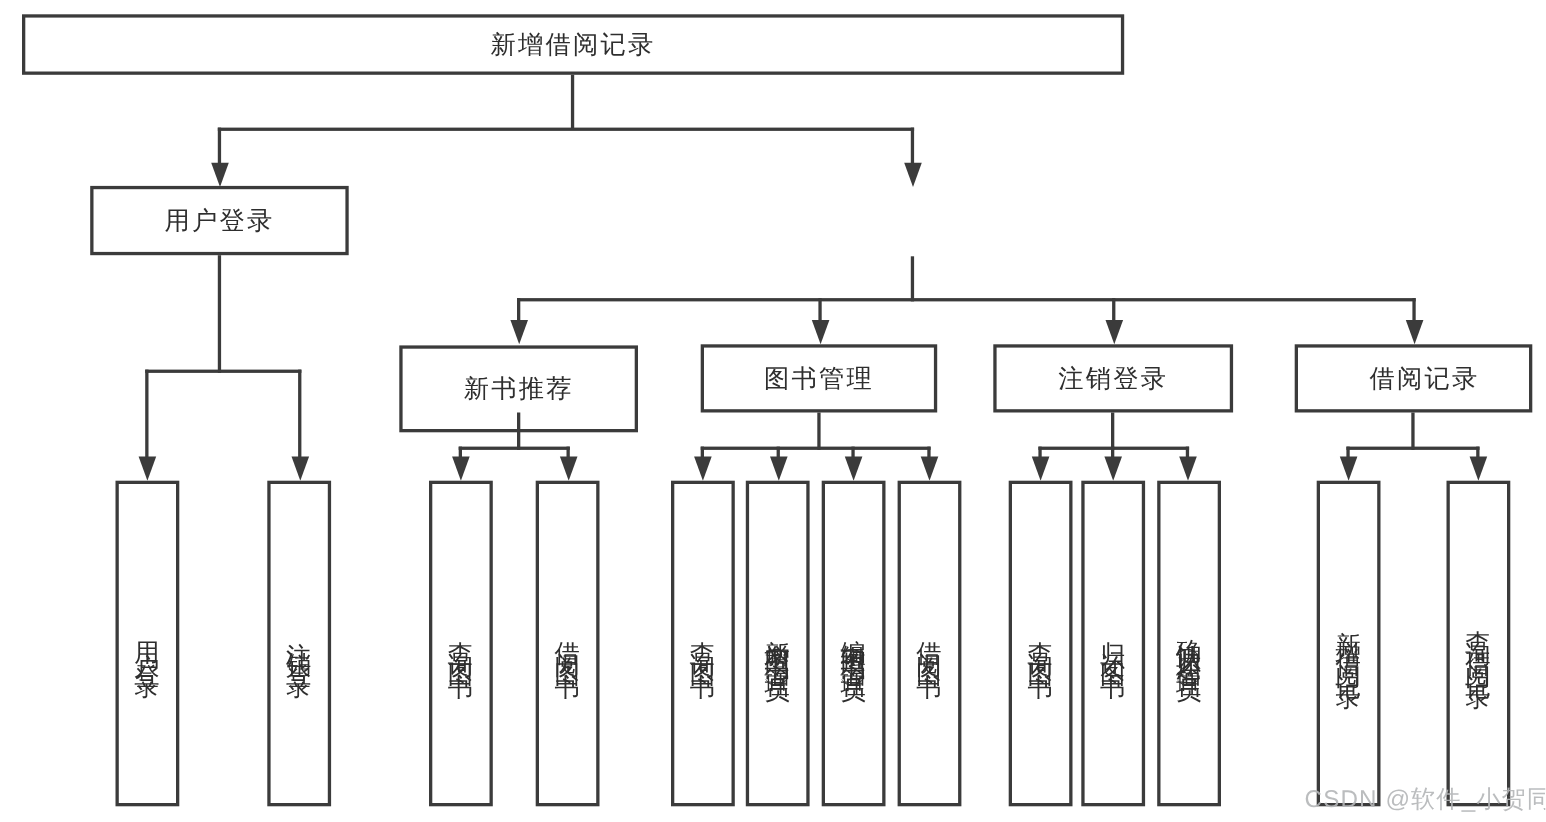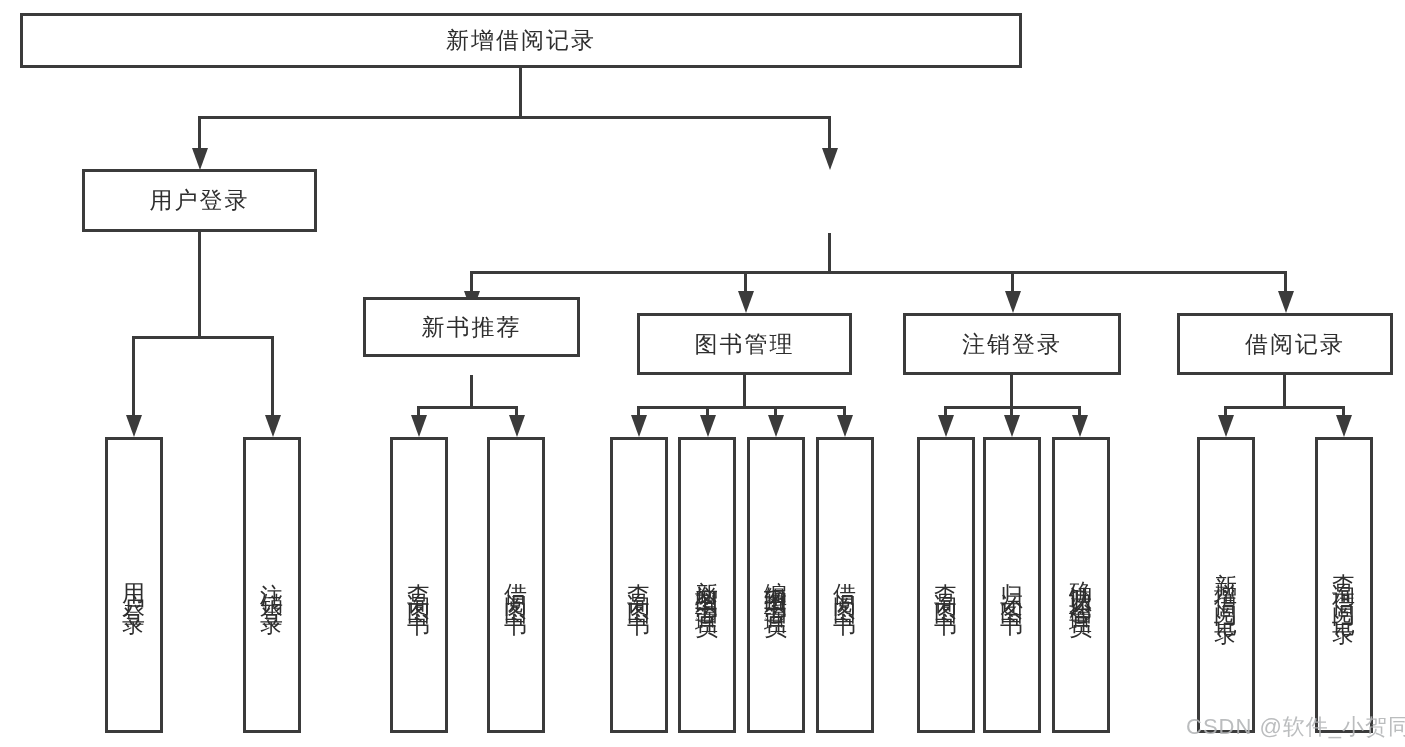--- a/index.html
+++ b/index.html
@@ -52,21 +52,21 @@
   <div class="ln" style="left:470px;top:271px;width:817px;height:3px;"></div>
   <div class="ln" style="left:470px;top:271px;width:3px;height:22px;"></div>
   <div class="ar" style="left:464px;top:291px;"></div>
   <div class="ln" style="left:744px;top:271px;width:3px;height:22px;"></div>
   <div class="ar" style="left:738px;top:291px;"></div>
   <div class="ln" style="left:1011px;top:271px;width:3px;height:22px;"></div>
   <div class="ar" style="left:1005px;top:291px;"></div>
   <div class="ln" style="left:1284px;top:271px;width:3px;height:22px;"></div>
   <div class="ar" style="left:1278px;top:291px;"></div>
 
-  <div class="hbox" style="left:363px;top:297px;width:217px;height:60px;">新书推荐</div>
+  <div class="hbox" style="left:363px;top:314px;width:217px;height:79px;">新书推荐</div>
   <div class="hbox" style="left:637px;top:313px;width:215px;height:62px;">图书管理</div>
   <div class="hbox" style="left:903px;top:313px;width:218px;height:62px;">注销登录</div>
   <div class="hbox" style="left:1177px;top:313px;width:216px;height:62px;padding-left:20px;">借阅记录</div>
 
   <div class="ln" style="left:470px;top:375px;width:3px;height:34px;"></div>
   <div class="ln" style="left:417px;top:406px;width:101px;height:3px;"></div>
   <div class="ln" style="left:417px;top:406px;width:3px;height:12px;"></div>
   <div class="ar" style="left:411px;top:415px;"></div>
   <div class="ln" style="left:515px;top:406px;width:3px;height:12px;"></div>
   <div class="ar" style="left:509px;top:415px;"></div>

